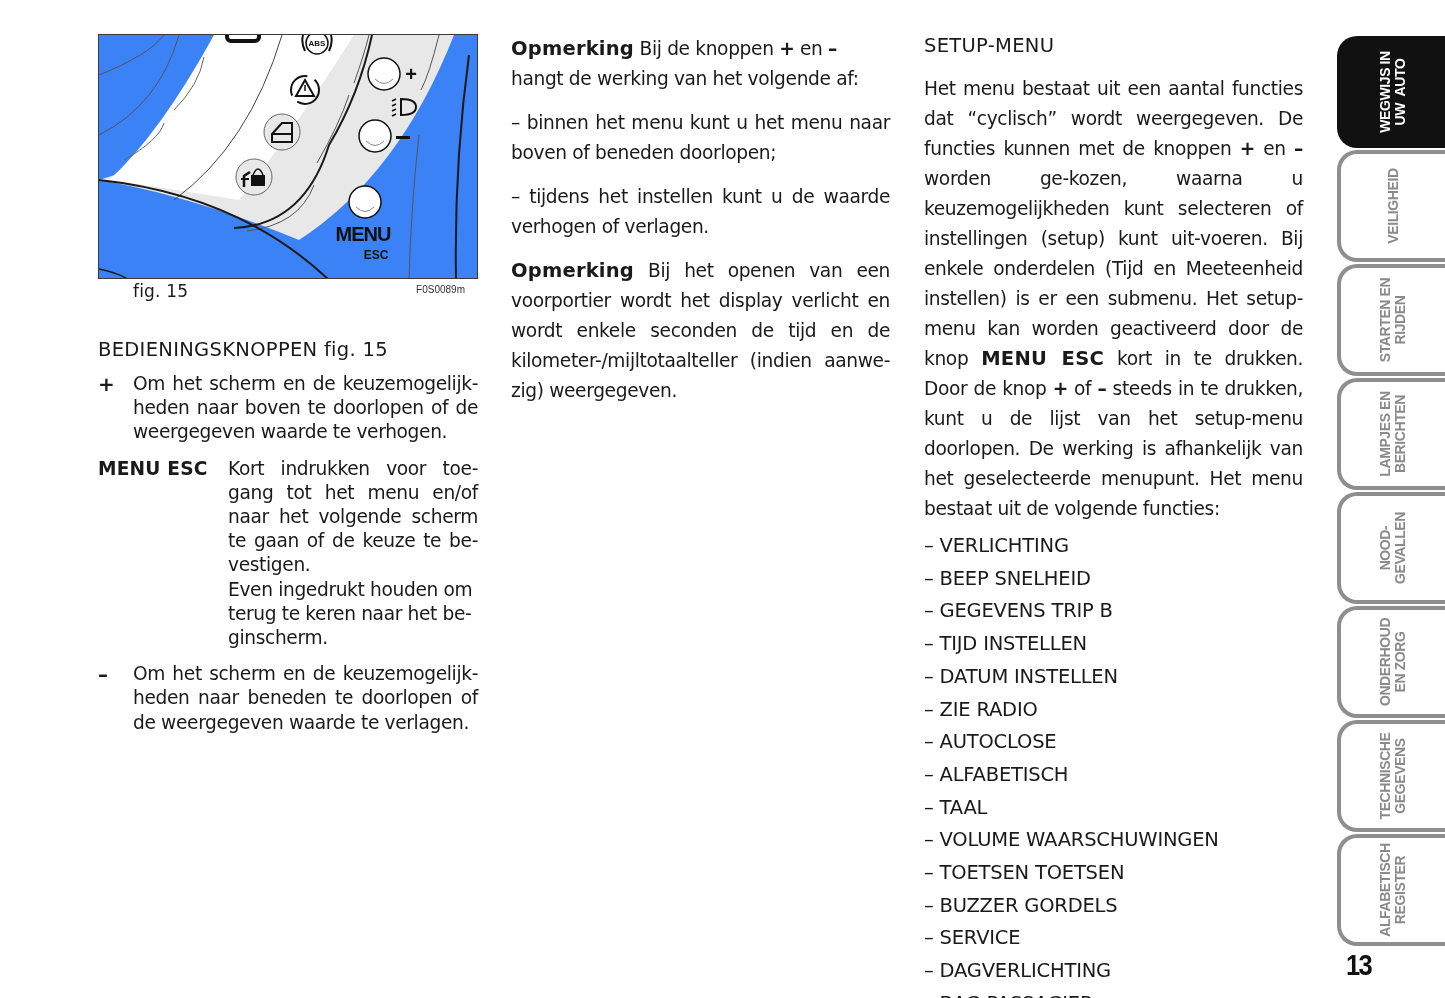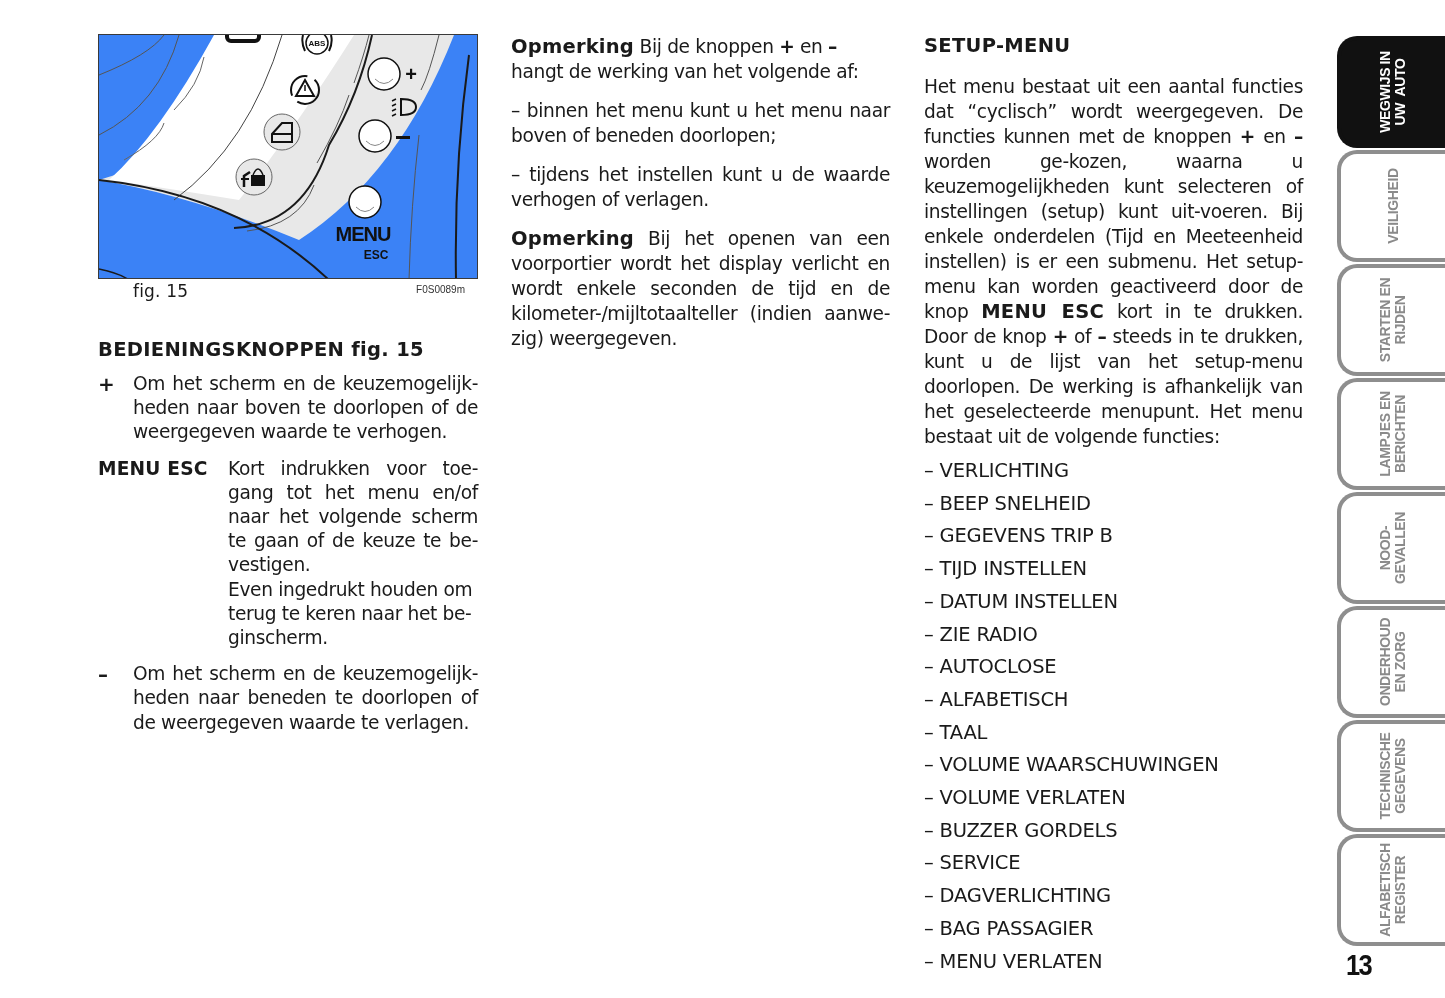--- a/index.html
+++ b/index.html
@@ -11,22 +11,22 @@
     .col-mid { left: 511px; width: 379px; }
     .col-right { left: 924px; width: 379px; }
 
     
     .figure { position: relative; width: 380px; height: 245px; border: 1.5px solid #3a3a3a; background: #3b82f6; overflow: hidden; }
     .figure svg { position: absolute; left: 0; top: 0; }
     .fig-caption-row { position: relative; height: 22px; margin-top: 2px; }
     .fig-caption { position: absolute; left: 0; top: 0; font-size: 17px; font-family: "DejaVu Sans", sans-serif; letter-spacing: 0.2px; margin-left: 35px; }
     .fig-code { position: absolute; right: 13px; top: 3px; font-size: 10px; font-family: "Liberation Sans", sans-serif; color: #333; }
 
-    .heading { font-weight: bold; font-size: 19.5px; letter-spacing: 0.3px; line-height: 24px; }
-    .body-text { font-size: 18.6px; line-height: 25px; letter-spacing: -0.35px; }
+    .heading { font-weight: normal; font-size: 19.5px; letter-spacing: 0.3px; line-height: 24px; }
+    .body-text { font-size: 18.6px; line-height: 30px; letter-spacing: -0.35px; }
     .justify { text-align: justify; }
 
     .left-heading { margin-top: 35px; }
 
     .def-row { display: flex; margin-top: 12px; }
     .def-row.first { margin-top: 10px; }
     .def-term { flex: 0 0 auto; font-size: 18.6px; line-height: 24.2px; font-weight: bold; }
     .def-term.sym { width: 35px; font-size: 20px; }
     .def-term.wide { width: 130px; letter-spacing: 0.2px; }
     .def-desc { flex: 1 1 auto; font-size: 18.6px; line-height: 24.2px; letter-spacing: -0.35px; text-align: justify; }
@@ -178,21 +178,21 @@
     <li>– VERLICHTING</li>
     <li>– BEEP SNELHEID</li>
     <li>– GEGEVENS TRIP B</li>
     <li>– TIJD INSTELLEN</li>
     <li>– DATUM INSTELLEN</li>
     <li>– ZIE RADIO</li>
     <li>– AUTOCLOSE</li>
     <li>– ALFABETISCH</li>
     <li>– TAAL</li>
     <li>– VOLUME WAARSCHUWINGEN</li>
-    <li>– VOLUME VERLATEN</li>
+    <li>– TOETSEN TOETSEN</li>
     <li>– BUZZER GORDELS</li>
     <li>– SERVICE</li>
     <li>– DAGVERLICHTING</li>
     <li>– BAG PASSAGIER</li>
     <li>– MENU VERLATEN</li>
   </ul>
 </div>
 
 <nav class="tabs">
   <div class="tab active">

